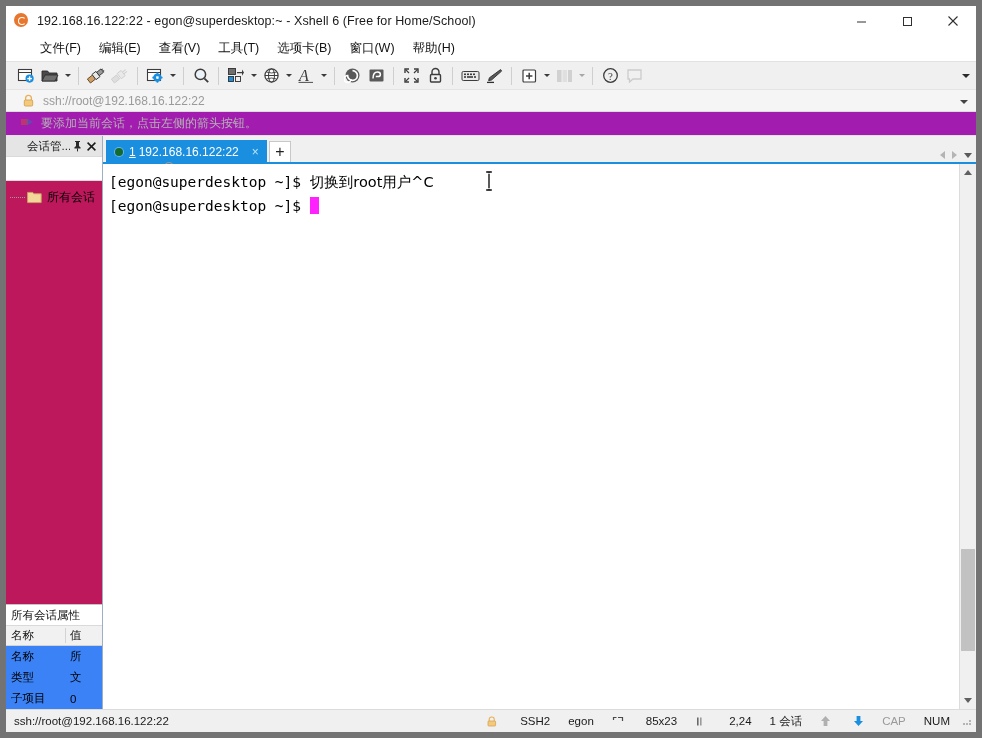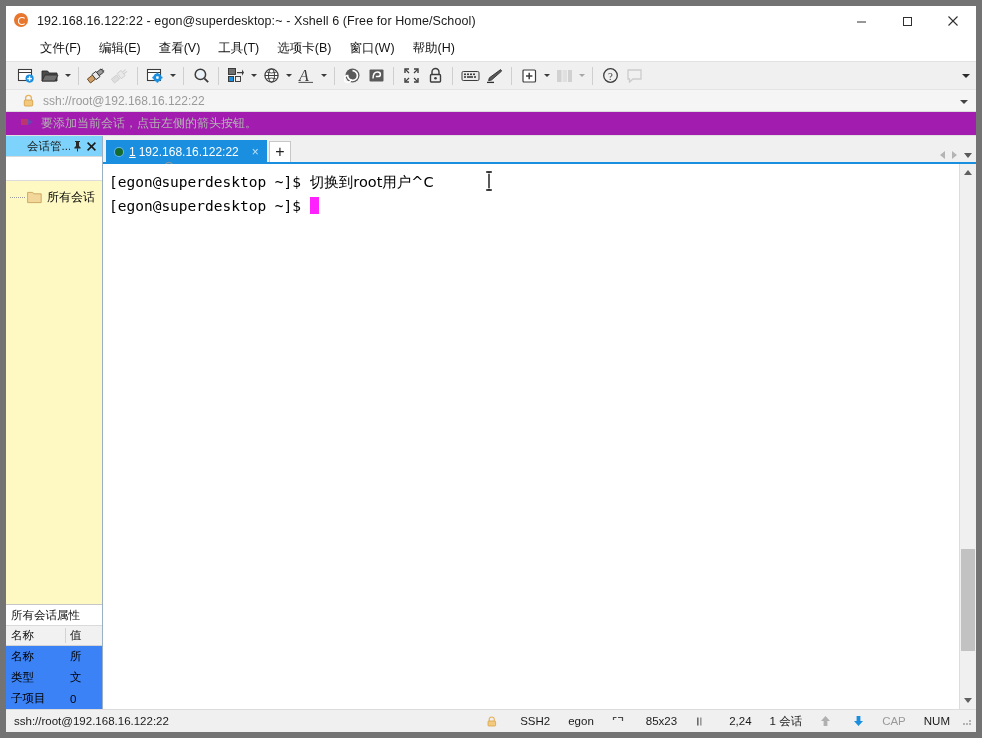--- a/index.html
+++ b/index.html
@@ -139,40 +139,40 @@
 
   
   .sidebar {
     width: 97px; min-width: 97px;
     display: flex; flex-direction: column;
     background: #ffffff;
     border-right: 1px solid #9ab0c4;
   }
   .sb-header {
     height: 21px; min-height: 21px;
-    background: #7dd3fc;
+    background: #e5e5e5;
     display: flex; align-items: center;
     padding: 0 3px 0 21px;
     border-bottom: 1px solid #dadada;
     text-align: right;
   }
   .sb-title { font-size: 11.5px; color: #1a1a1a; flex: 1 1 auto; white-space: nowrap; overflow: hidden; }
   .sb-icobtn { width: 15px; height: 17px; display: flex; align-items: center; justify-content: center; }
   .sb-search {
     height: 24px; min-height: 24px;
     background: #fff; border-bottom: 1px solid #dcdcdc;
     display: flex; align-items: center; padding: 0 4px;
     position: relative;
   }
   .sb-search input {
     flex: 1 1 auto; border: none; outline: none;
     font-size: 11.5px; font-family: inherit; background: transparent;
     height: 18px;
   }
-  .sb-tree { flex: 1 1 auto; background: #fef9c3; padding-top: 6px; overflow: hidden; }
+  .sb-tree { flex: 1 1 auto; background: #be185d; padding-top: 6px; overflow: hidden; }
   .tree-row {
     display: flex; align-items: center; height: 20px;
     padding-left: 4px; font-size: 12px; color: #000;
   }
   .tree-dots {
     width: 15px; height: 1px;
     border-top: 1px dotted #9a9a9a;
     margin-right: 2px; flex: 0 0 auto;
   }
   .folder-ico { width: 15px; height: 13px; margin-right: 5px; flex: 0 0 auto; }

